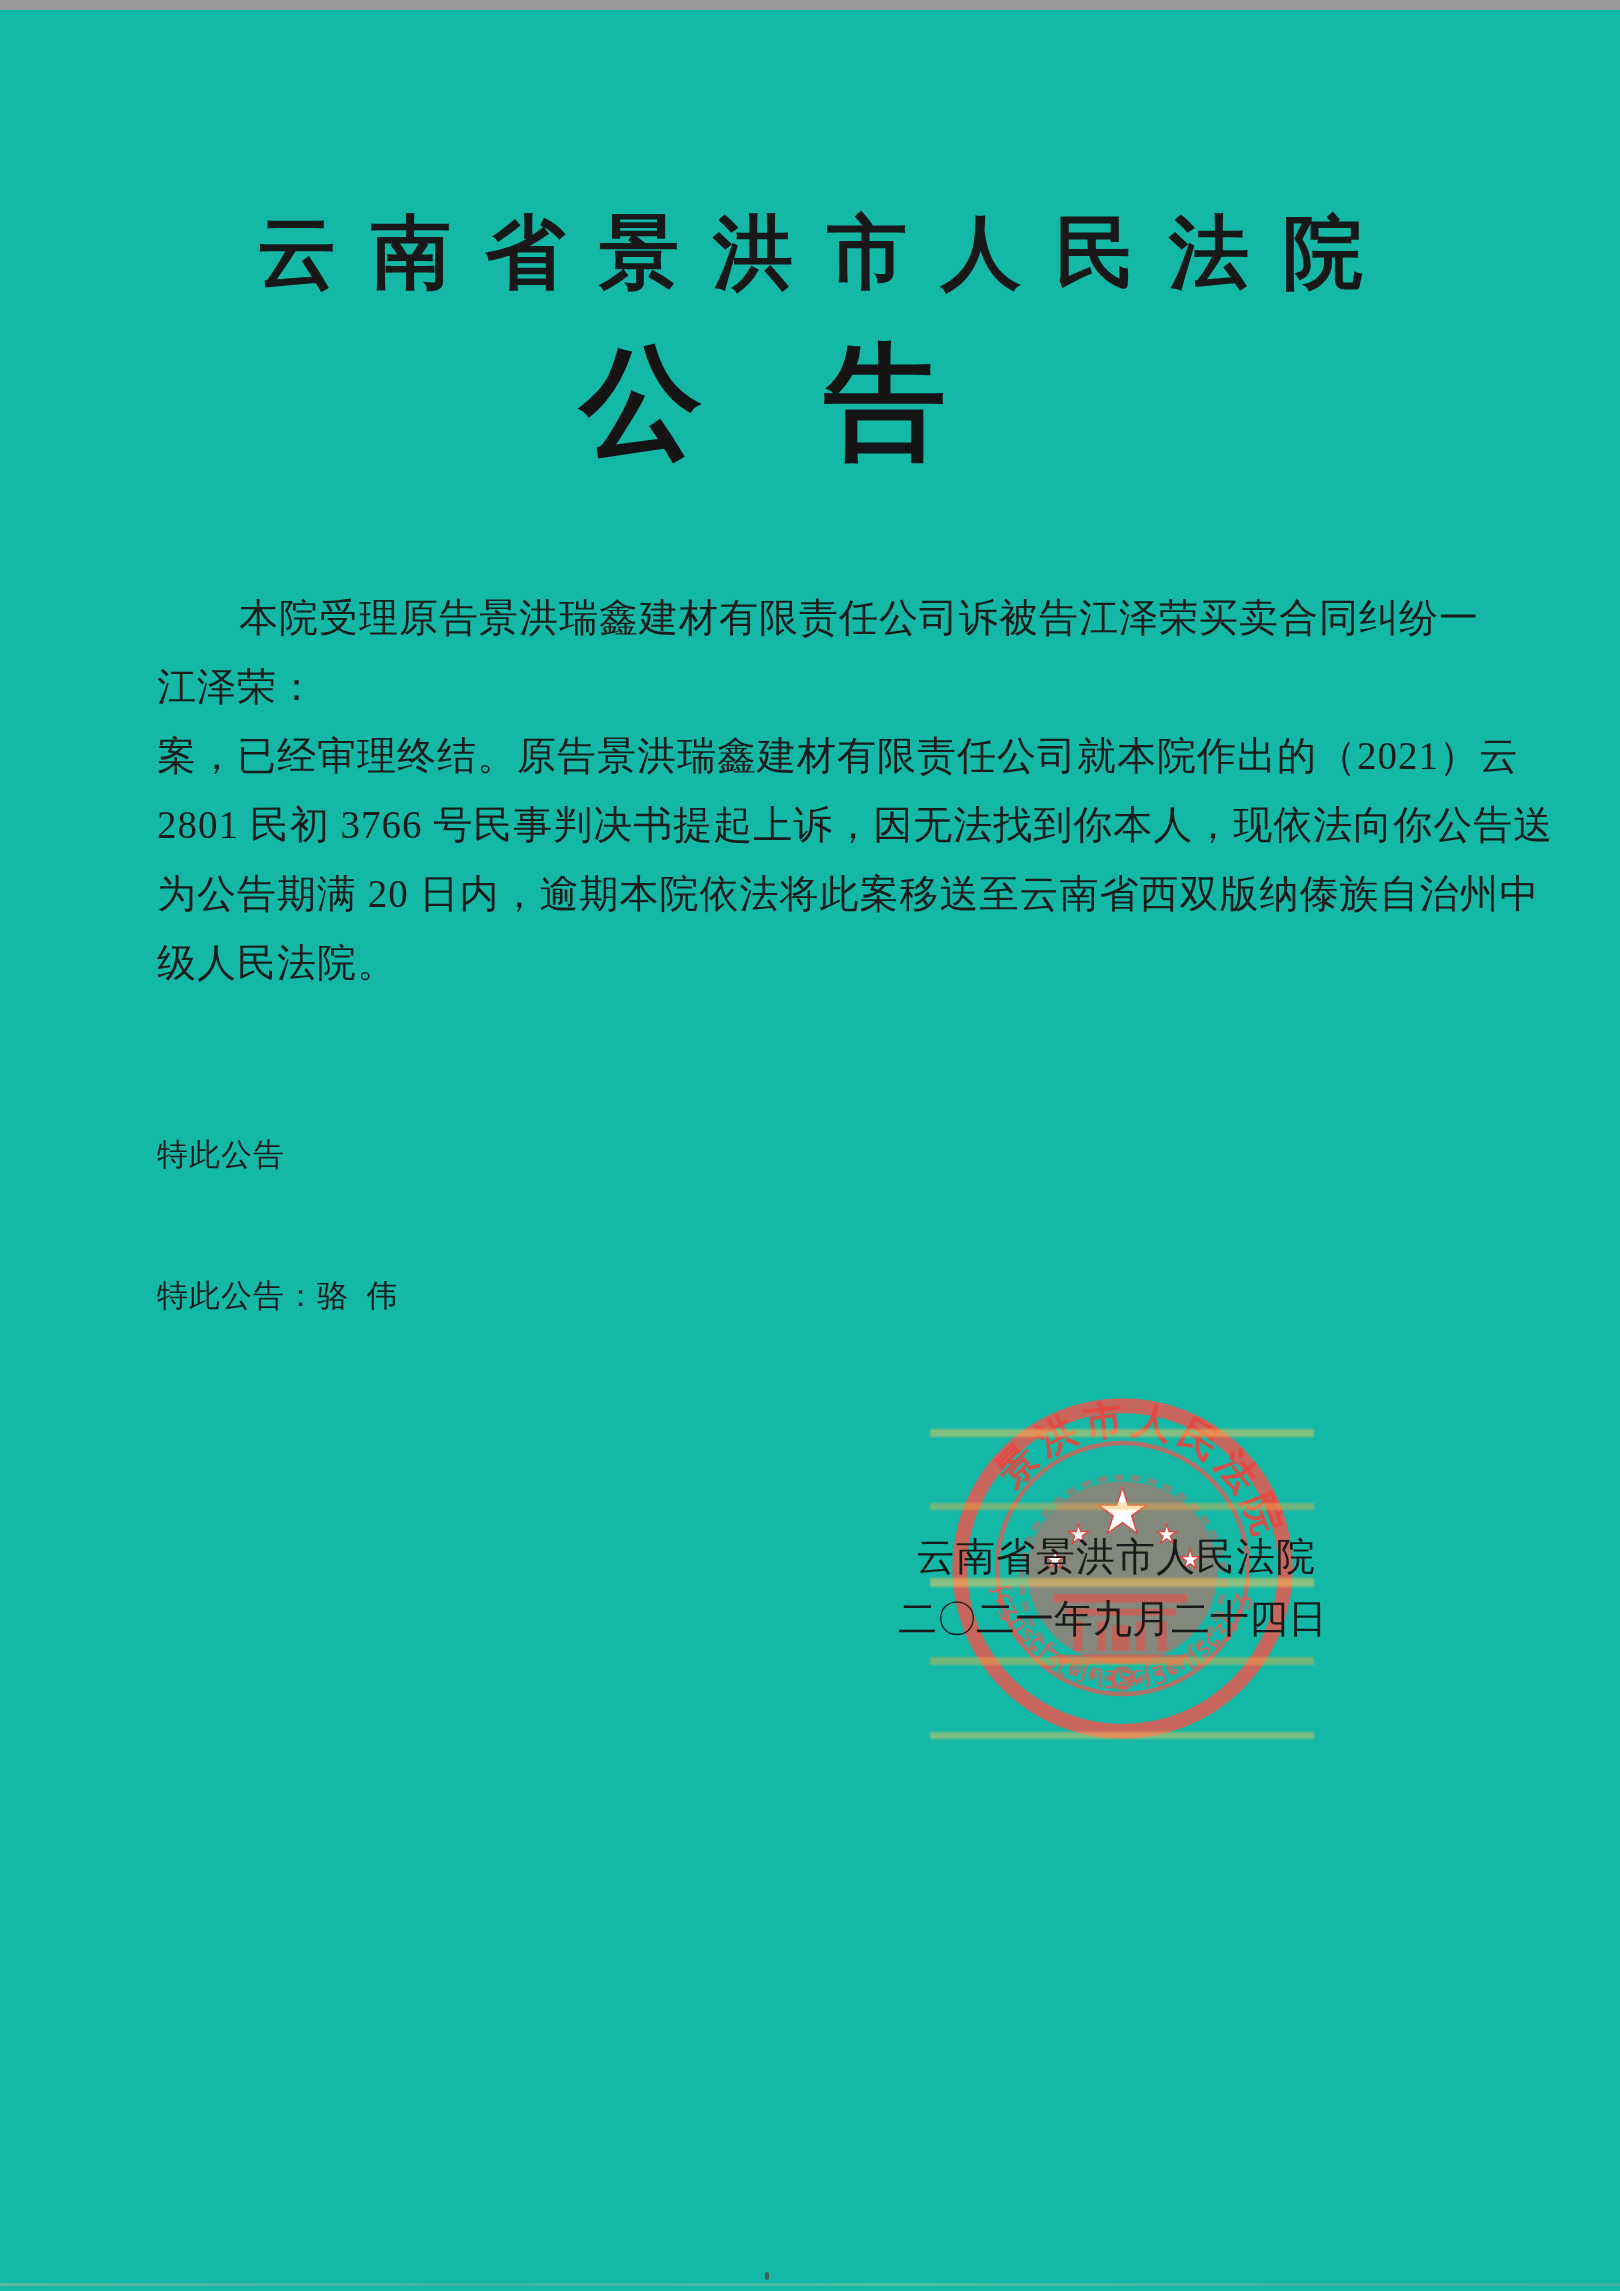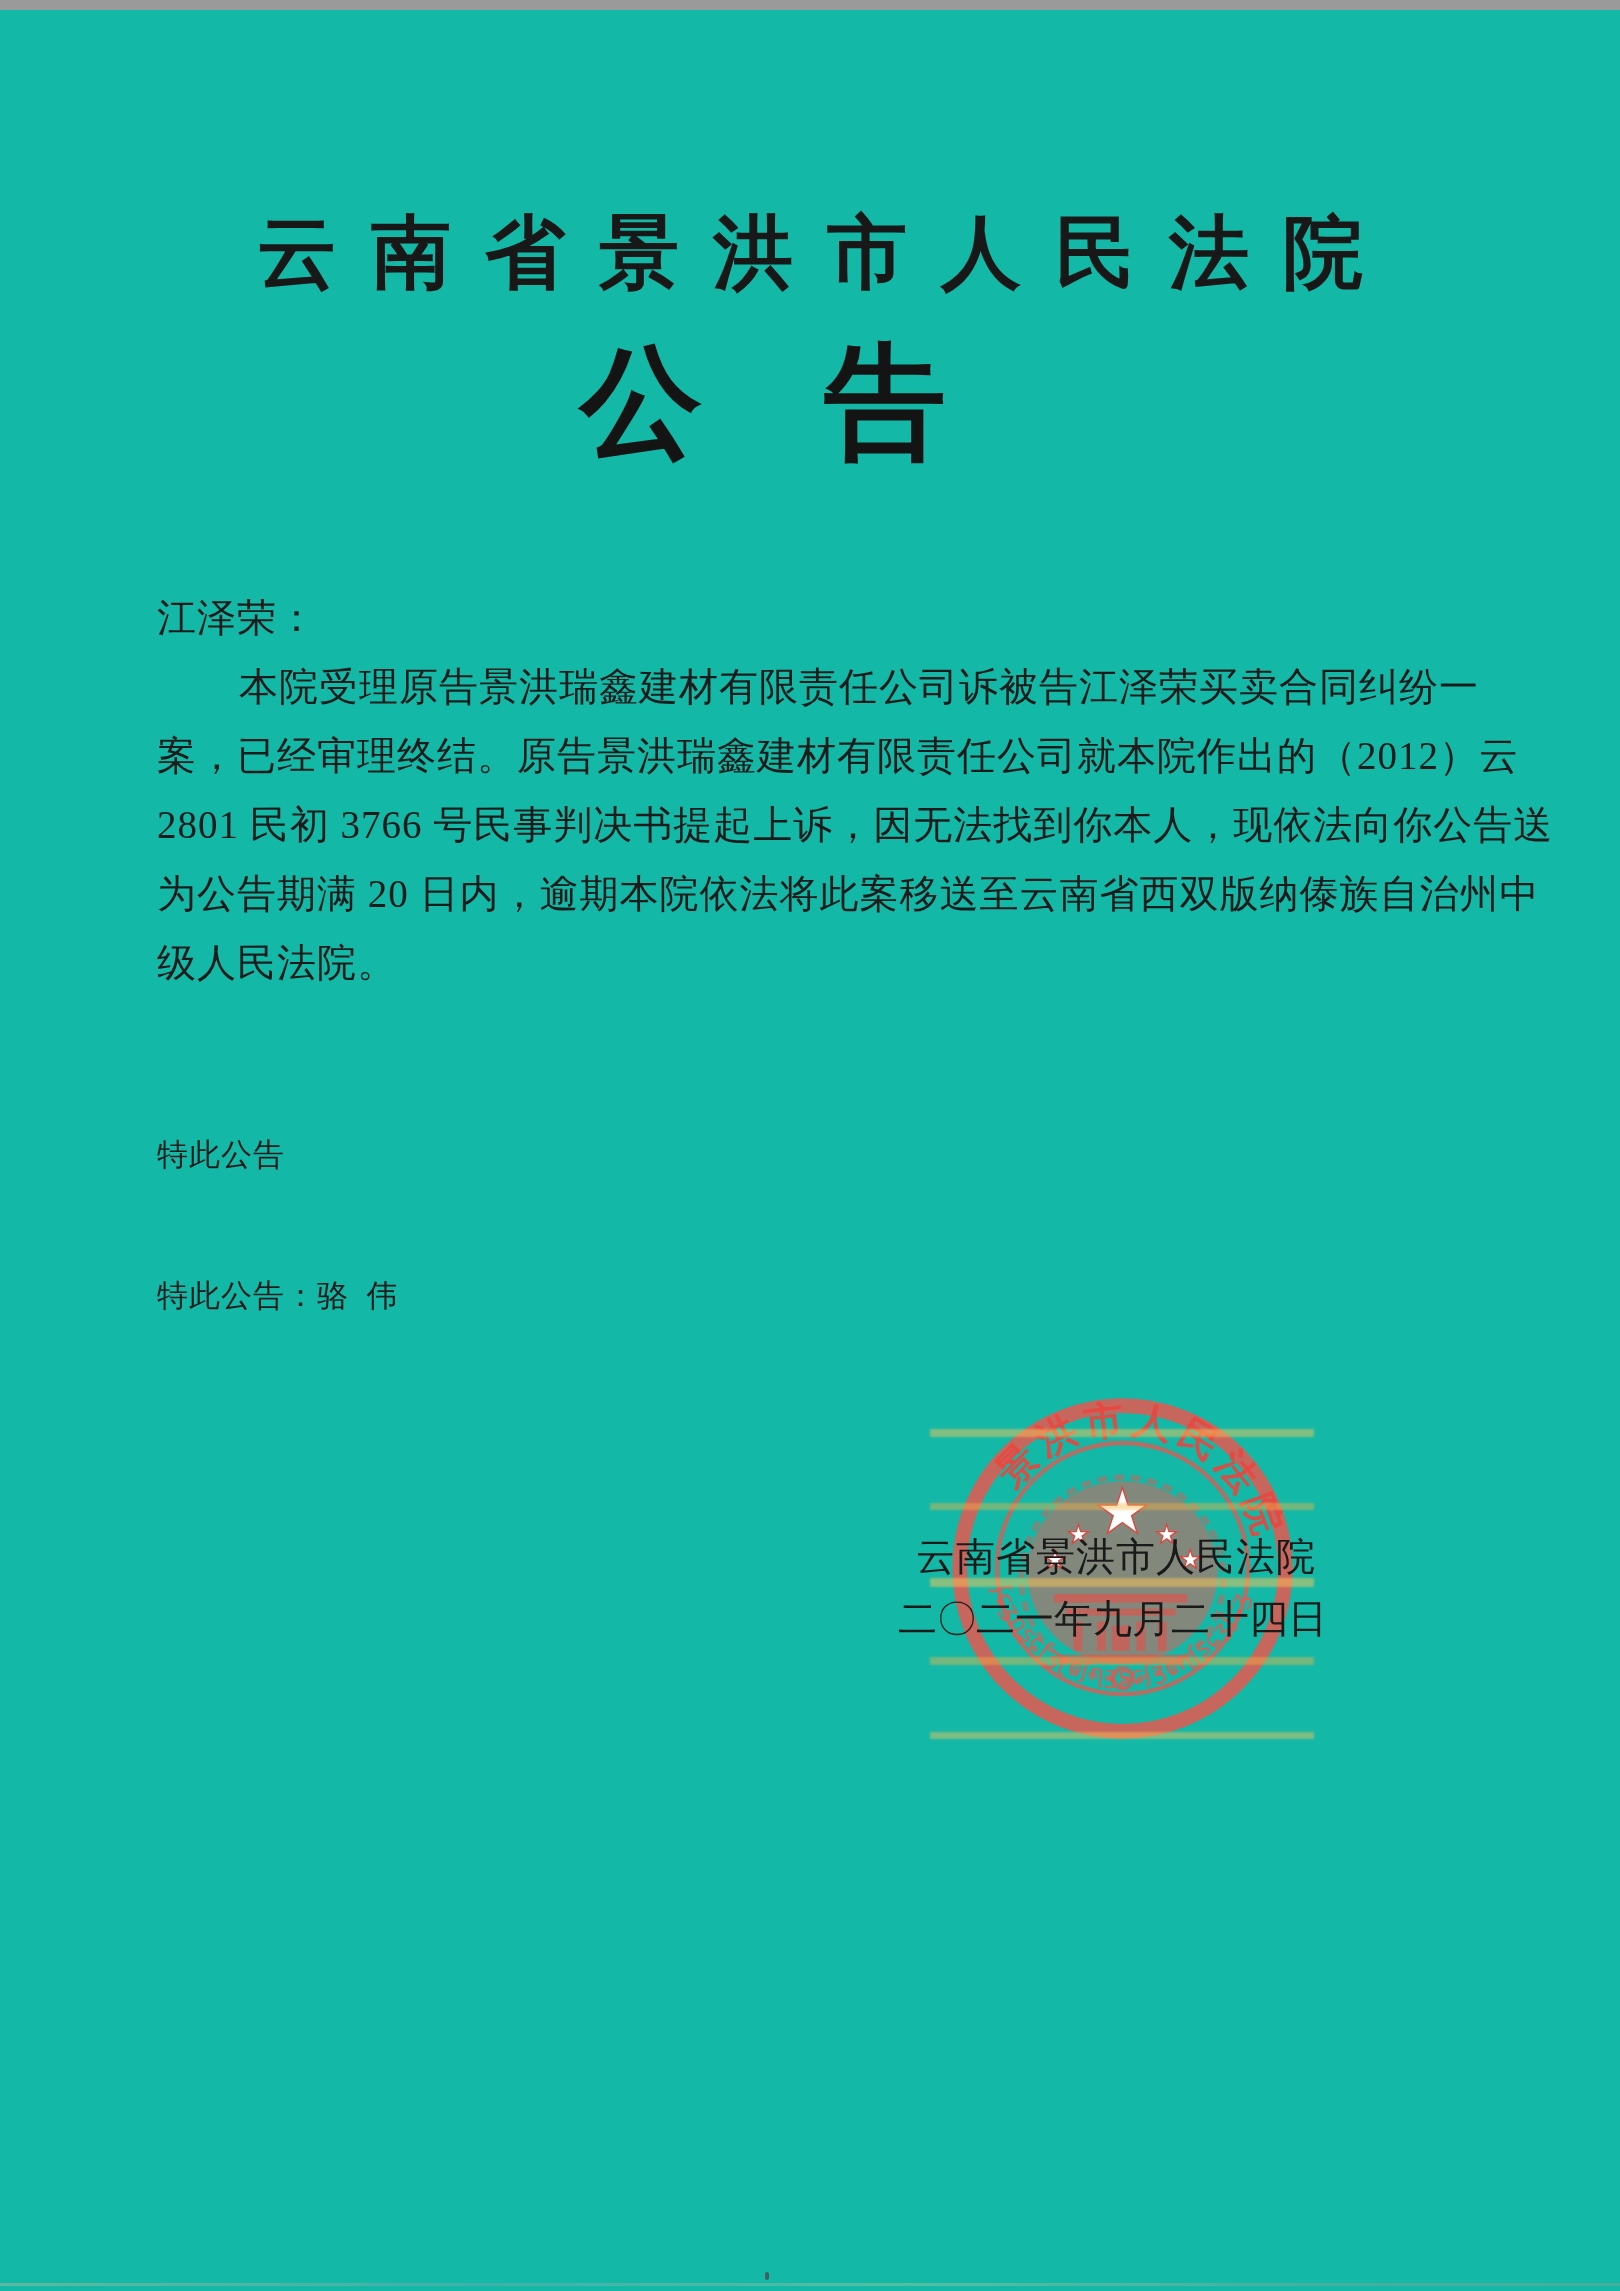--- a/index.html
+++ b/index.html
@@ -80,23 +80,23 @@
 </head>
 <body>
 
 <div class="page">
 
   <div class="court-header">云南省景洪市人民法院</div>
 
   <div class="doc-title">公　告</div>
 
   <div class="body-block">
+    <div class="bline indent">本院受理原告景洪瑞鑫建材有限责任公司诉被告江泽荣买卖合同纠纷一</div>
     <div class="bline">江泽荣：</div>
-    <div class="bline indent">本院受理原告景洪瑞鑫建材有限责任公司诉被告江泽荣买卖合同纠纷一</div>
-    <div class="bline">案，已经审理终结。原告景洪瑞鑫建材有限责任公司就本院作出的（2012）云</div>
+    <div class="bline">案，已经审理终结。原告景洪瑞鑫建材有限责任公司就本院作出的（2021）云</div>
     <div class="bline">2801 民初 3766 号民事判决书提起上诉，因无法找到你本人，现依法向你公告送</div>
     <div class="bline">为公告期满 20 日内，逾期本院依法将此案移送至云南省西双版纳傣族自治州中</div>
     <div class="bline">级人民法院。</div>
   </div>
 
   <div class="closing-line">特此公告</div>
   <div class="judge-line">特此公告：骆  伟</div>
 
   <div class="seal-wrap">
     <svg width="357" height="357" viewBox="0 0 364 364">

